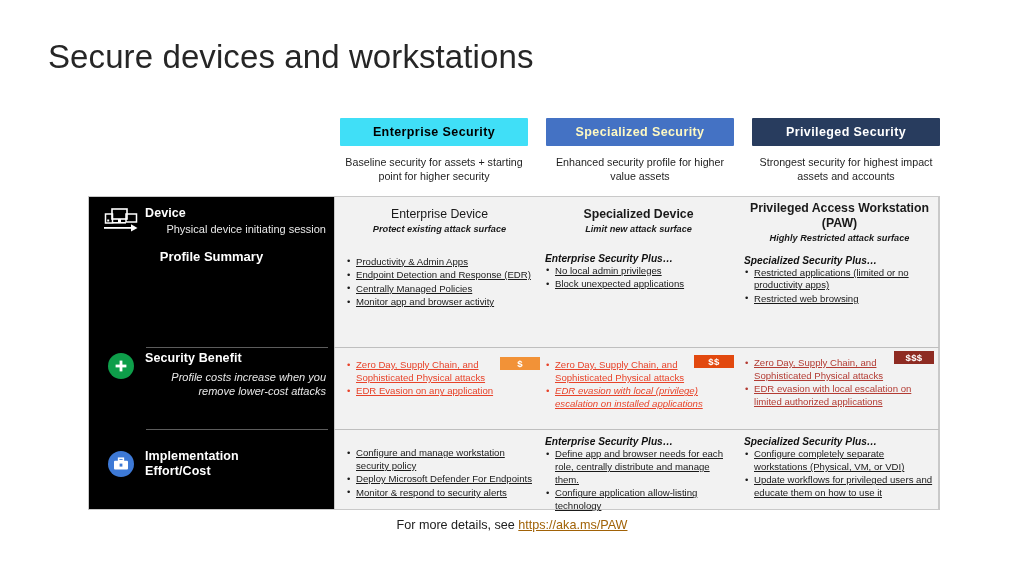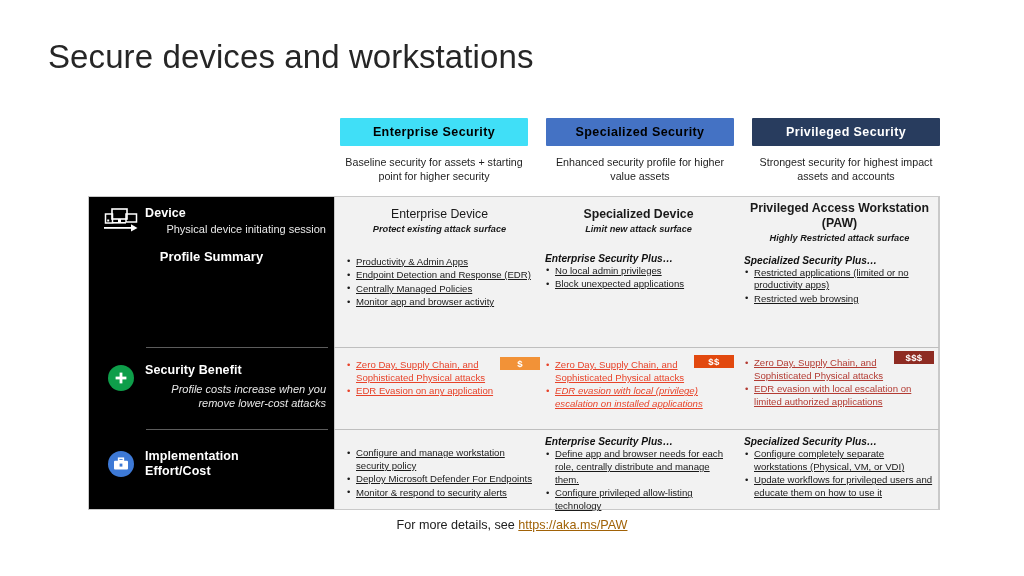--- a/index.html
+++ b/index.html
@@ -120,21 +120,21 @@
   <div class="colheads">
 
     <div class="chead c0">
       <div class="bar" style="background:#40DFF7;color:#000000;">
         <span>Enterprise  Security</span>
       </div>
       <div class="sub">Baseline security for assets + starting point for higher security</div>
     </div>
 
     <div class="chead c1">
-      <div class="bar" style="background:#4472C4;color:#000000;">
+      <div class="bar" style="background:#4472C4;color:#fef9c3;">
         <span>Specialized  Security</span>
       </div>
       <div class="sub">Enhanced security profile for higher value assets</div>
     </div>
 
     <div class="chead c2">
       <div class="bar" style="background:#283C5E;color:#FFFFFF;">
         <span>Privileged  Security</span>
       </div>
       <div class="sub">Strongest security for highest impact assets and accounts</div>
@@ -162,21 +162,21 @@
           <div class="lb-txt">
             <div class="lb-title">Device</div>
             <div class="lb-sub">Physical device initiating session</div>
           </div>
         </div>
         <div class="profile-summary" style="top:52px;">Profile Summary</div>
       </div>
 
       <div class="lb" style="top:150px;height:82px;">
         <div class="lb-sep"></div>
-        <div class="lb-inner" style="padding-top:16px;">
+        <div class="lb-inner" style="padding-top:4px;">
           <div class="lb-icon">
             <div class="ic-circle ic-green">
               <svg width="14" height="14" viewBox="0 0 14 14">
                 <rect x="5.6" y="1.6" width="2.8" height="10.8" fill="#ffffff"></rect>
                 <rect x="1.6" y="5.6" width="10.8" height="2.8" fill="#ffffff"></rect>
               </svg>
             </div>
           </div>
           <div class="lb-txt">
             <div class="lb-title">Security Benefit</div>
@@ -272,21 +272,21 @@
           <li>Configure and manage workstation security policy</li>
           <li>Deploy Microsoft Defender For Endpoints</li>
           <li>Monitor &amp; respond to security alerts</li>
         </ul>
       </div>
 
       <div class="cell cell-col1" style="top:239px;">
         <div class="plus-line">Enterprise Security Plus…</div>
         <ul class="b">
           <li>Define app and browser needs for each role, centrally distribute and manage them.</li>
-          <li>Configure privileged allow-listing technology</li>
+          <li>Configure application allow-listing technology</li>
         </ul>
       </div>
 
       <div class="cell cell-col2" style="top:239px;">
         <div class="plus-line">Specialized Security Plus…</div>
         <ul class="b">
           <li>Configure completely separate workstations (Physical, VM, or VDI)</li>
           <li>Update workflows for privileged users and educate them on how to use it</li>
         </ul>
       </div>

